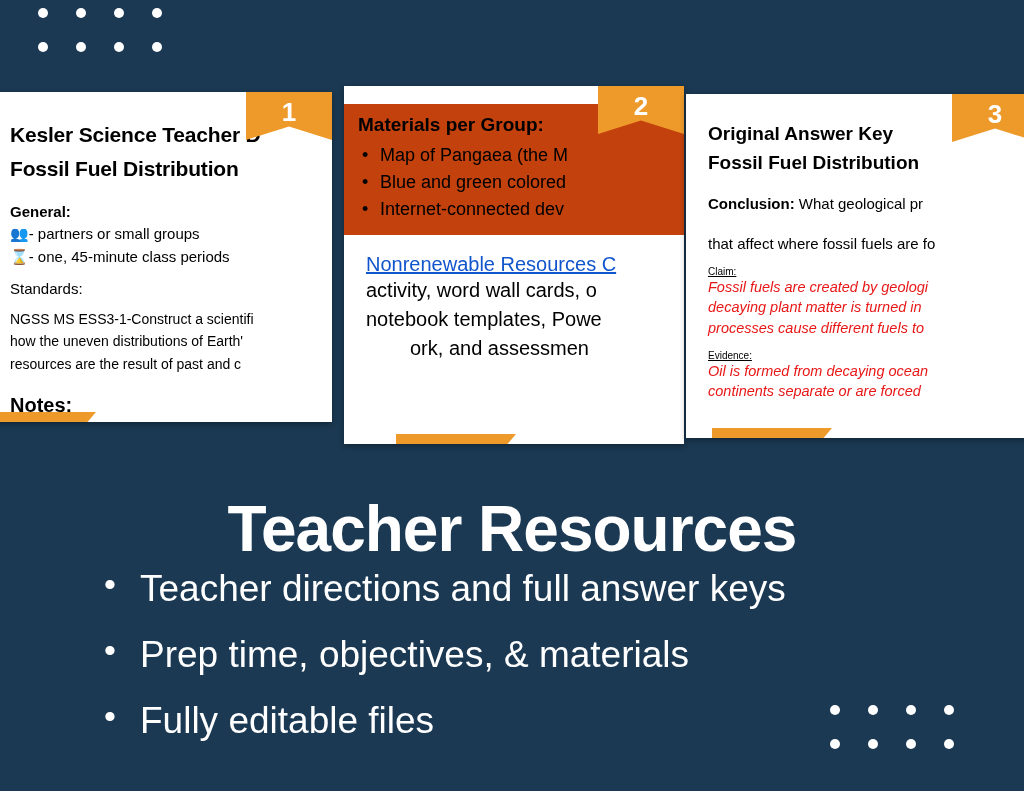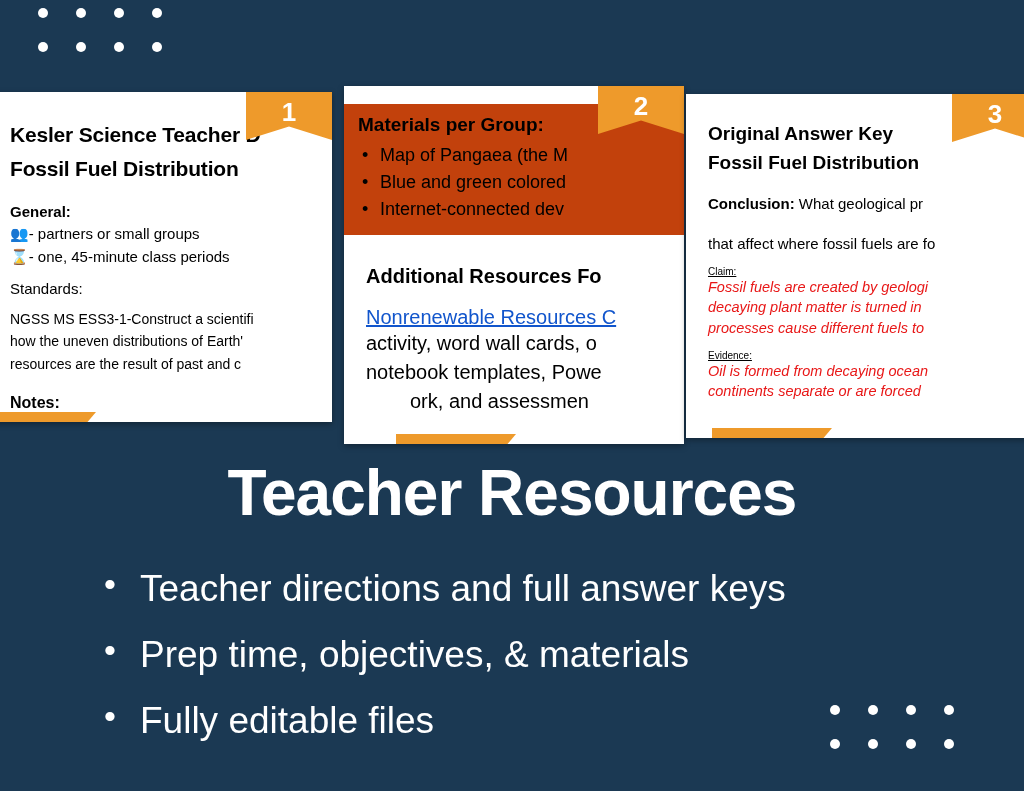--- a/index.html
+++ b/index.html
@@ -119,21 +119,21 @@
     font-weight: normal;
   }
   .c1-para {
     margin-top: 12px;
     font-size: 14px;
     line-height: 1.45;
     white-space: nowrap;
   }
   .c1-notes {
     margin-top: 20px;
-    font-size: 16px;
+    font-size: 20px;
     font-weight: bold;
   }
 
   
   #card-2 {
     left: 344px;
     top: 6px;
     width: 340px;
     height: 358px;
   }
@@ -215,21 +215,21 @@
     color: #e81717;
     font-size: 14.5px;
     line-height: 1.4;
     white-space: nowrap;
     font-style: italic;
   }
 
   
   .headline {
     position: absolute;
-    top: 456px;
+    top: 492px;
     left: 0;
     width: 1024px;
     text-align: center;
     color: #ffffff;
     font-size: 64px;
     font-weight: bold;
     letter-spacing: -1px;
   }
   .bullet-list {
     position: absolute;
@@ -295,21 +295,20 @@
   <div class="card" id="card-2">
     <div class="card-body">
       <div class="c2-highlight">
         <div class="c2-h">Materials per Group:</div>
         <ul class="c2-bullets">
           <li>Map of Pangaea (the M</li>
           <li>Blue and green colored</li>
           <li>Internet-connected dev</li>
         </ul>
       </div>
-      <div class="c2-h2">Additional Resources Fo</div>
       <div class="c2-link">Nonrenewable Resources C</div>
       <div class="c2-text">activity, word wall cards, o</div>
       <div class="c2-text">notebook templates, Powe</div>
       <div class="c2-text" style="padding-left:44px">ork, and assessmen</div>
     </div>
     <div class="flag">2</div>
     <div class="ribbon"></div>
   </div>
 
   <div class="card" id="card-3">

